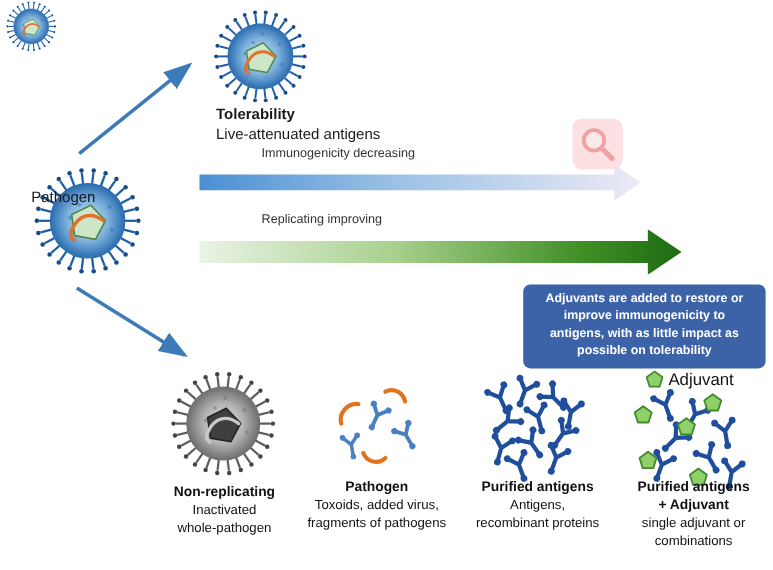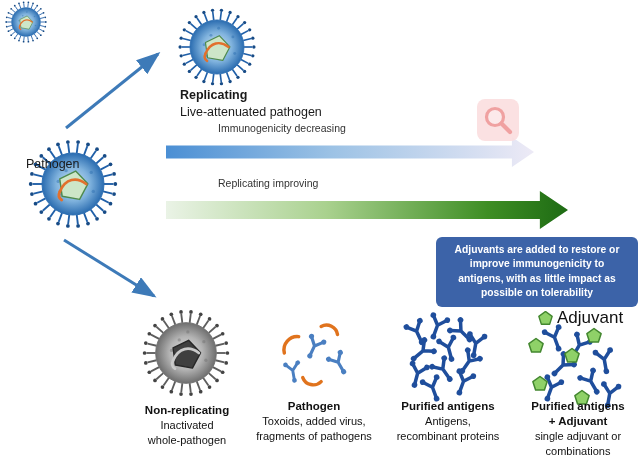--- a/index.html
+++ b/index.html
@@ -21,21 +21,21 @@
     clip-path:polygon(0 26%,93% 26%,93% 0,100% 50%,93% 100%,93% 74%,0 74%);
     background:linear-gradient(to right,var(--arrow-green-start,#eaf3e6),#a9d18e 40%,#3e8e24 80%,var(--arrow-green-end,#1e6b14));}
   .adjuvant-box{position:absolute;left:436px;top:237px;width:182px;min-height:58px;
     background:var(--adjuvant-box-blue,#3c63a8);border-radius:6px;padding:6px 10px;
     color:#fff;font-weight:bold;font-size:10.3px;line-height:1.4;text-align:center;}
   .magnifier{position:absolute;left:477px;top:99px;width:42px;height:42px;border-radius:8px;
     background:#fbdfe0;opacity:.92;display:flex;align-items:center;justify-content:center;cursor:pointer;}
   .item{position:absolute;width:160px;text-align:center;font-size:11px;line-height:15px;color:#111;}
   .item .t{font-weight:bold;font-size:11.5px;}
   .adjuvant-tag{position:absolute;left:538px;top:308px;display:flex;align-items:center;gap:4px;
-    font-size:17px;color:#111;}
+    font-size:14px;color:#111;}
   .overlay{position:absolute;left:0;top:0;pointer-events:none;}
 </style>
 </head>
 <body>
 
 <div class="canvas">
 
   <svg class="overlay" width="644" height="475">
     <defs>
       <marker id="arr" markerWidth="9" markerHeight="8" refX="7" refY="3" orient="auto">
@@ -351,22 +351,22 @@
       <circle cx="42.6291426014182" cy="35.79892746269593" r="1.8" fill="#6e6e6e" opacity="0.45"></circle>
       <circle cx="71.60206797402803" cy="57.8962433628576" r="1.8" fill="#6e6e6e" opacity="0.45"></circle>
       <circle cx="41.679754025772915" cy="53.43125442489449" r="1.8" fill="#6e6e6e" opacity="0.45"></circle>
       <polygon points="52.8,36.2 65.8,49.8 57,66.4 38.5,63.1 35.9,44.5" fill="#3f3f3f" stroke="#262626" stroke-width="1.5" stroke-linejoin="round"></polygon>
       <path d="M36,58 C42,44 54,42 64,50" stroke="#c9c9c9" stroke-width="3" fill="none" stroke-linecap="round"></path>
       <path d="M36,58 c-2,4 -1,7 2,9" stroke="#c9c9c9" stroke-width="3" fill="none" stroke-linecap="round"></path>
     </svg>
 
   <div class="label pathogen-label">Pathogen</div>
   <div class="label rep-block">
-    <div class="rep-title">Replicating</div>
-    <div>Live-attenuated pathogen</div>
+    <div class="rep-title">Tolerability</div>
+    <div>Live-attenuated antigens</div>
   </div>
 
   <div class="label arrow-label imm-label">Immunogenicity decreasing</div>
   <div class="arrow blue"></div>
   <div class="label arrow-label tol-label">Replicating improving</div>
   <div class="arrow green"></div>
 
   <div class="magnifier">
     <svg width="36" height="36" viewBox="0 0 36 36">
       <circle cx="15" cy="15" r="8.5" stroke="#ef9a9a" stroke-width="3.2" fill="rgba(255,255,255,0.3)"></circle>

